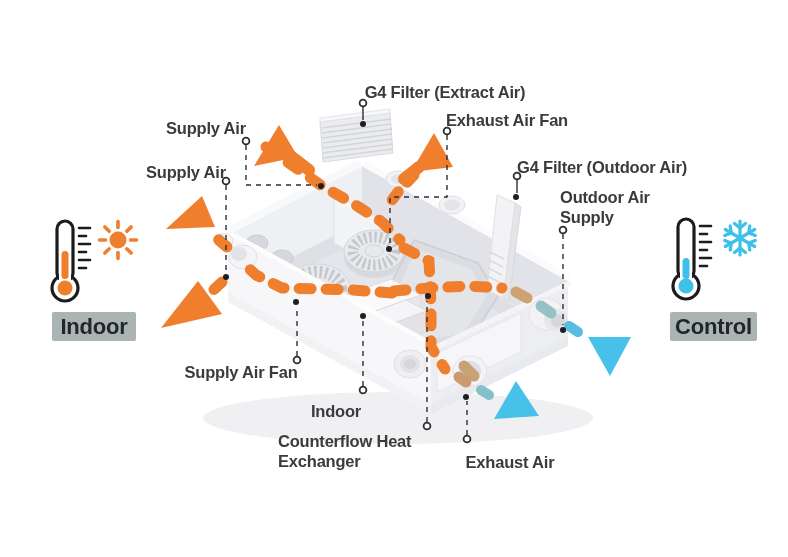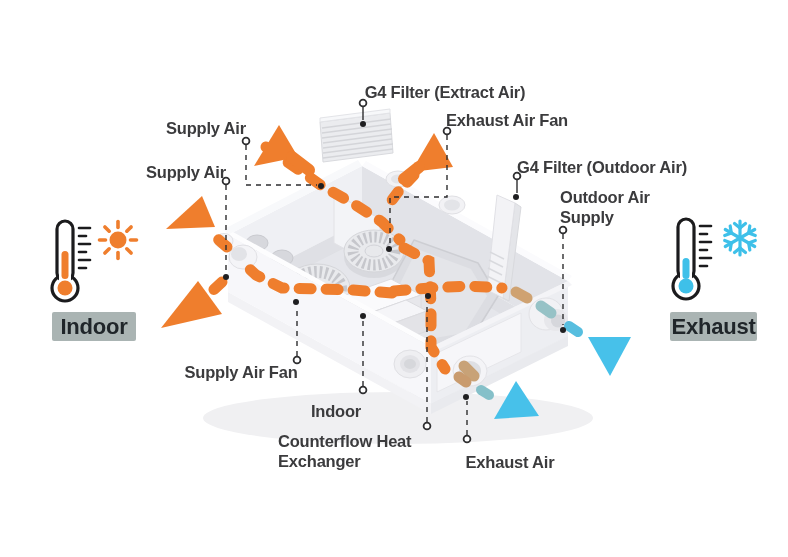--- a/index.html
+++ b/index.html
@@ -278,15 +278,15 @@
 <div class="lbl center" style="left:206px;top:118px">Supply Air</div>
 <div class="lbl center" style="left:186px;top:162px">Supply Air</div>
 <div class="lbl center" style="left:602px;top:157px">G4 Filter (Outdoor Air)</div>
 <div class="lbl center" style="left:241px;top:362px">Supply Air Fan</div>
 <div class="lbl wrap" style="left:560px;top:187px;width:112px">Outdoor Air Supply</div>
 <div class="lbl center" style="left:336px;top:401px">Indoor</div>
 <div class="lbl wrap" style="left:278px;top:431px;width:152px;text-align:left">Counterflow Heat Exchanger</div>
 <div class="lbl center" style="left:510px;top:452px">Exhaust Air</div>
 
 <div class="badge" style="left:52px;top:312px;width:84px;height:29px">Indoor</div>
-<div class="badge" style="left:670px;top:312px;width:87px;height:29px">Exhaust</div>
+<div class="badge" style="left:670px;top:312px;width:87px;height:29px">Control</div>
 
 </div>
 
 </body></html>

